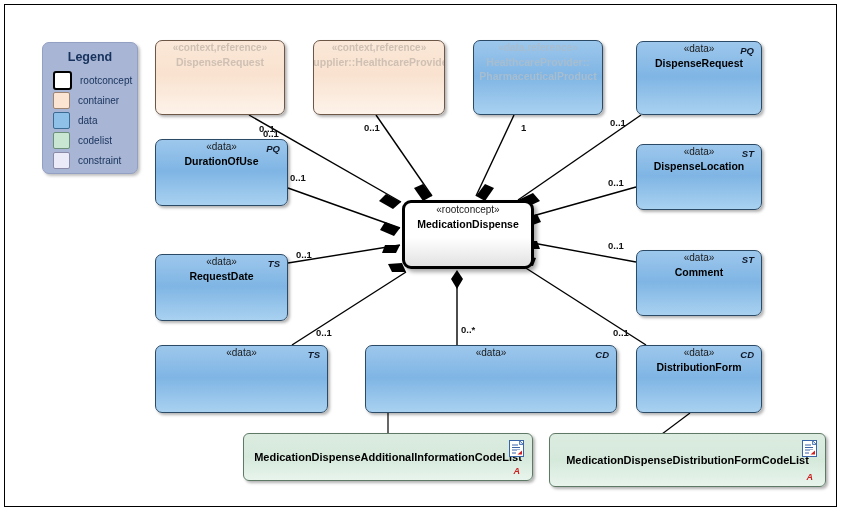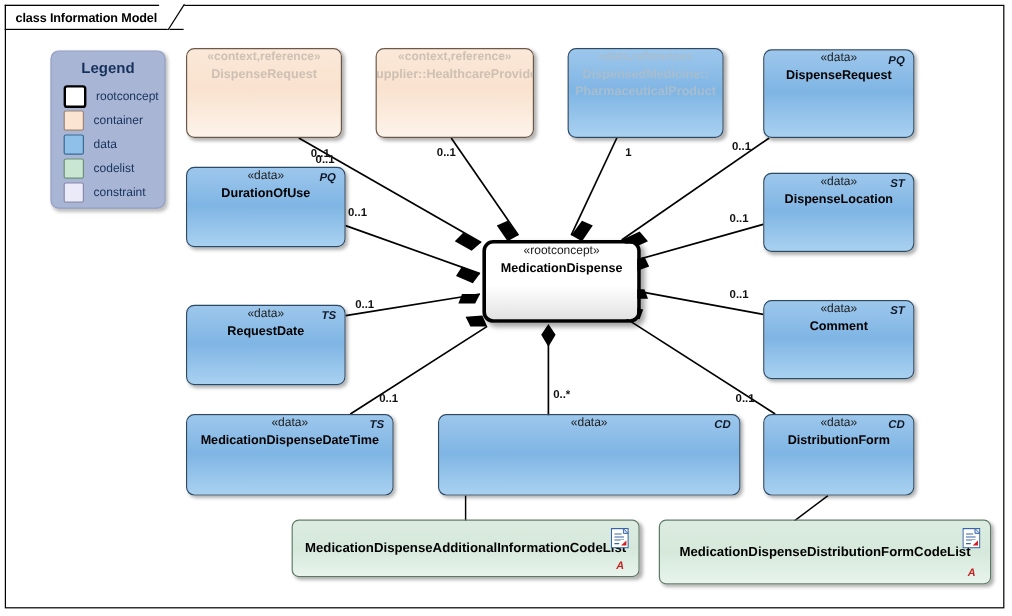--- a/index.html
+++ b/index.html
@@ -217,31 +217,20 @@
     white-space: nowrap;
   }
 </style>
 </head>
 <body>
 
 <div id="canvas">
 
   <div id="frame"></div>
 
-  <div id="frame-tab">
-    <div class="tab-body">
-      <span class="tab-label">class Information Model</span>
-    </div>
-    <div class="tab-corner">
-      <svg width="22" height="22" viewBox="0 0 22 22">
-        <polygon points="0,0 22,0 22,1 9,22 8,22" fill="#ffffff"></polygon>
-        <line x1="22" y1="0" x2="8" y2="22" stroke="#000000" stroke-width="1"></line>
-      </svg>
-    </div>
-  </div>
 
   <svg id="links" viewBox="0 0 843 513">
     <defs>
       <g id="diamond-def"></g>
     </defs>
 
     <line x1="249" y1="115" x2="401" y2="202" stroke="#000000" stroke-width="1.4"></line>
     <polygon points="401,202 386,194 379,201 393,209" fill="#000000"></polygon>
 
     <line x1="376" y1="115" x2="432" y2="196" stroke="#000000" stroke-width="1.4"></line>
@@ -309,21 +298,21 @@
     <div class="nname">DispenseRequest</div>
   </div>
 
   <div class="node container faded" style="left:313px; top:40px; width:132px; height:75px;">
     <div class="stereo">«context,reference»</div>
     <div class="nname">Supplier::HealthcareProvider</div>
   </div>
 
   <div class="node data faded" style="left:473px; top:40px; width:130px; height:75px;">
     <div class="stereo">«data,reference»</div>
-    <div class="nname">DispensedMedicine::</div>
+    <div class="nname">HealthcareProvider::</div>
     <div class="nname">PharmaceuticalProduct</div>
   </div>
 
   <div class="node data" style="left:636px; top:41px; width:126px; height:74px;">
     <span class="tagtype">PQ</span>
     <div class="stereo">«data»</div>
     <div class="nname">DispenseRequest</div>
   </div>
 
   <div class="node data" style="left:155px; top:139px; width:133px; height:67px;">
@@ -351,21 +340,20 @@
   </div>
 
   <div class="node rootconcept" style="left:402px; top:200px; width:132px; height:69px;">
     <div class="stereo">«rootconcept»</div>
     <div class="nname">MedicationDispense</div>
   </div>
 
   <div class="node data" style="left:155px; top:345px; width:173px; height:68px;">
     <span class="tagtype">TS</span>
     <div class="stereo">«data»</div>
-    <div class="nname">MedicationDispenseDateTime</div>
   </div>
 
   <div class="node data" style="left:365px; top:345px; width:252px; height:68px;">
     <span class="tagtype">CD</span>
     <div class="stereo">«data»</div>
   </div>
 
   <div class="node data" style="left:636px; top:345px; width:126px; height:68px;">
     <span class="tagtype">CD</span>
     <div class="stereo">«data»</div>

